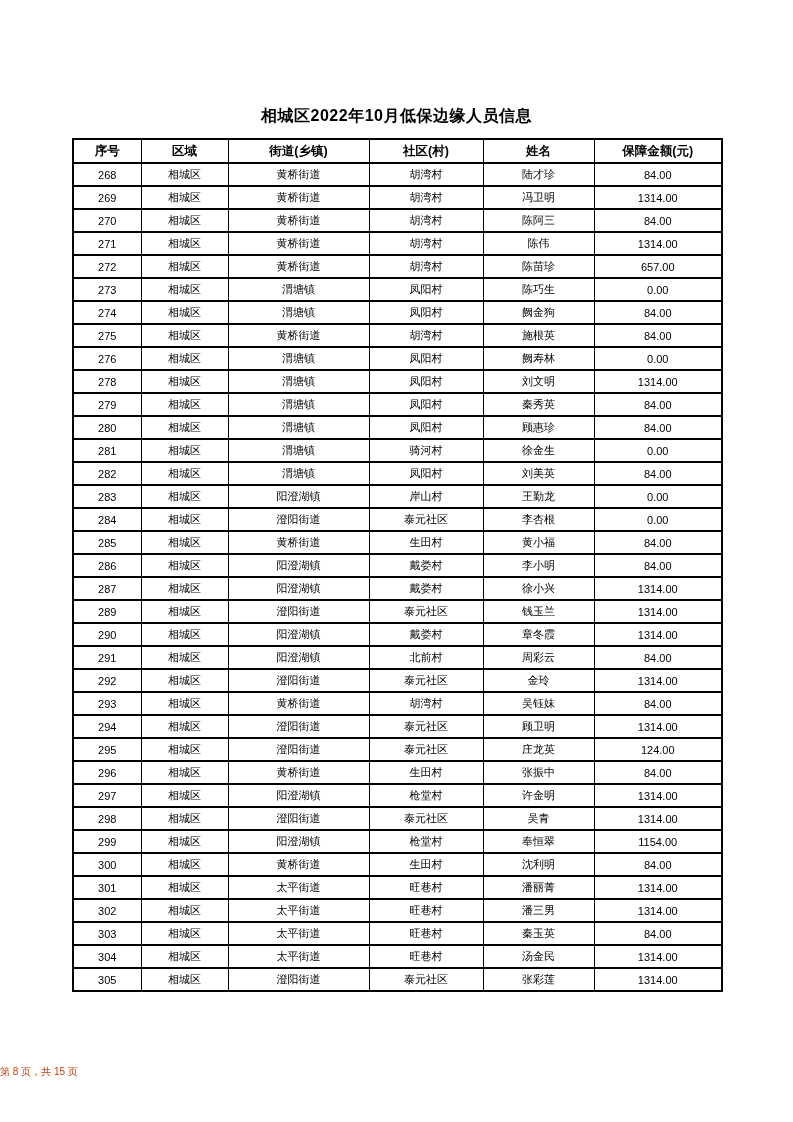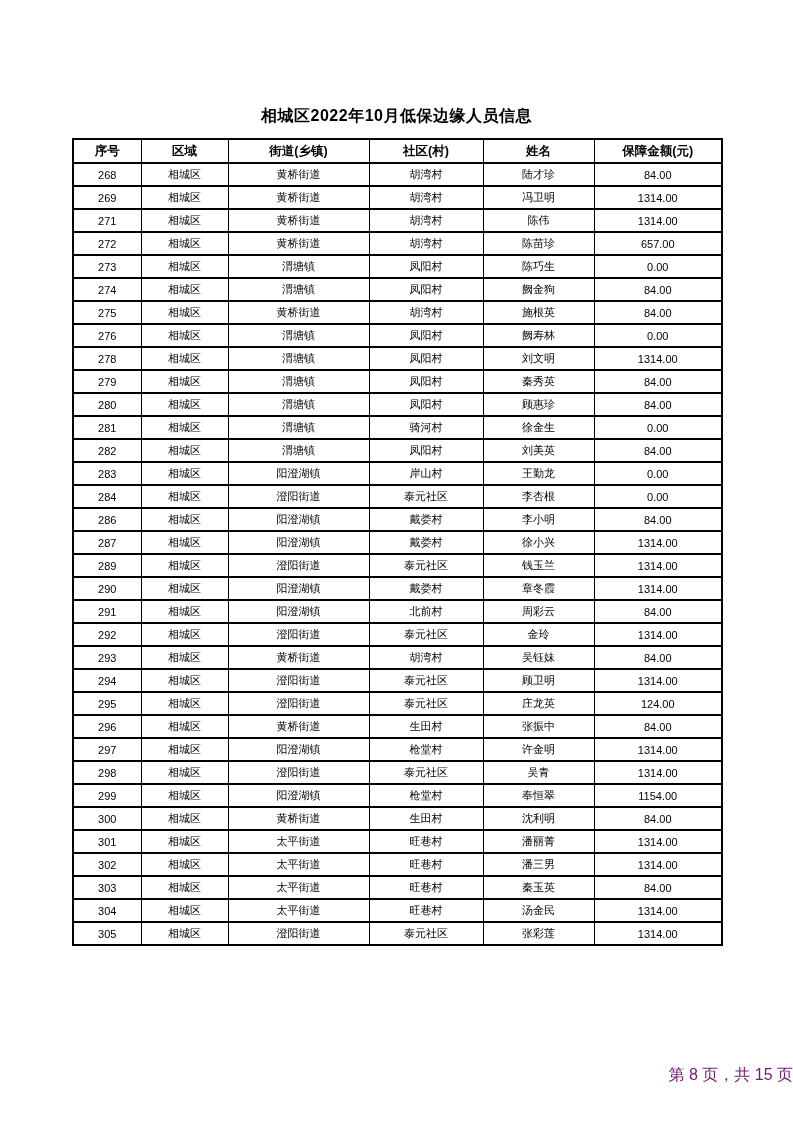--- a/index.html
+++ b/index.html
@@ -57,23 +57,23 @@
   .col-region { width: 87px; }
   .col-street { width: 141px; }
   .col-comm   { width: 114px; }
   .col-name   { width: 111px; }
   .col-amount { width: 128px; }
   .page-footer {
     position: absolute;
     top: 1057px;
     left: 0;
     width: 100%;
-    text-align: right;
-    font-size: 16px;
-    color: #701a75;
+    text-align: left;
+    font-size: 10px;
+    color: #c2410c;
   }
 </style>
 </head>
 <body>
 
 <div class="page">
 
   <div class="doc-title">相城区2022年10月低保边缘人员信息</div>
 
   <table class="roster">
@@ -106,20 +106,28 @@
         </tr>
         <tr>
           <td>269</td>
           <td>相城区</td>
           <td>黄桥街道</td>
           <td>胡湾村</td>
           <td>冯卫明</td>
           <td>1314.00</td>
         </tr>
         <tr>
+          <td>270</td>
+          <td>相城区</td>
+          <td>黄桥街道</td>
+          <td>胡湾村</td>
+          <td>陈阿三</td>
+          <td>84.00</td>
+        </tr>
+        <tr>
           <td>271</td>
           <td>相城区</td>
           <td>黄桥街道</td>
           <td>胡湾村</td>
           <td>陈伟</td>
           <td>1314.00</td>
         </tr>
         <tr>
           <td>272</td>
           <td>相城区</td>
@@ -208,20 +216,28 @@
           <td>王勤龙</td>
           <td>0.00</td>
         </tr>
         <tr>
           <td>284</td>
           <td>相城区</td>
           <td>澄阳街道</td>
           <td>泰元社区</td>
           <td>李杏根</td>
           <td>0.00</td>
+        </tr>
+        <tr>
+          <td>285</td>
+          <td>相城区</td>
+          <td>黄桥街道</td>
+          <td>生田村</td>
+          <td>黄小福</td>
+          <td>84.00</td>
         </tr>
         <tr>
           <td>286</td>
           <td>相城区</td>
           <td>阳澄湖镇</td>
           <td>戴娄村</td>
           <td>李小明</td>
           <td>84.00</td>
         </tr>
         <tr>

